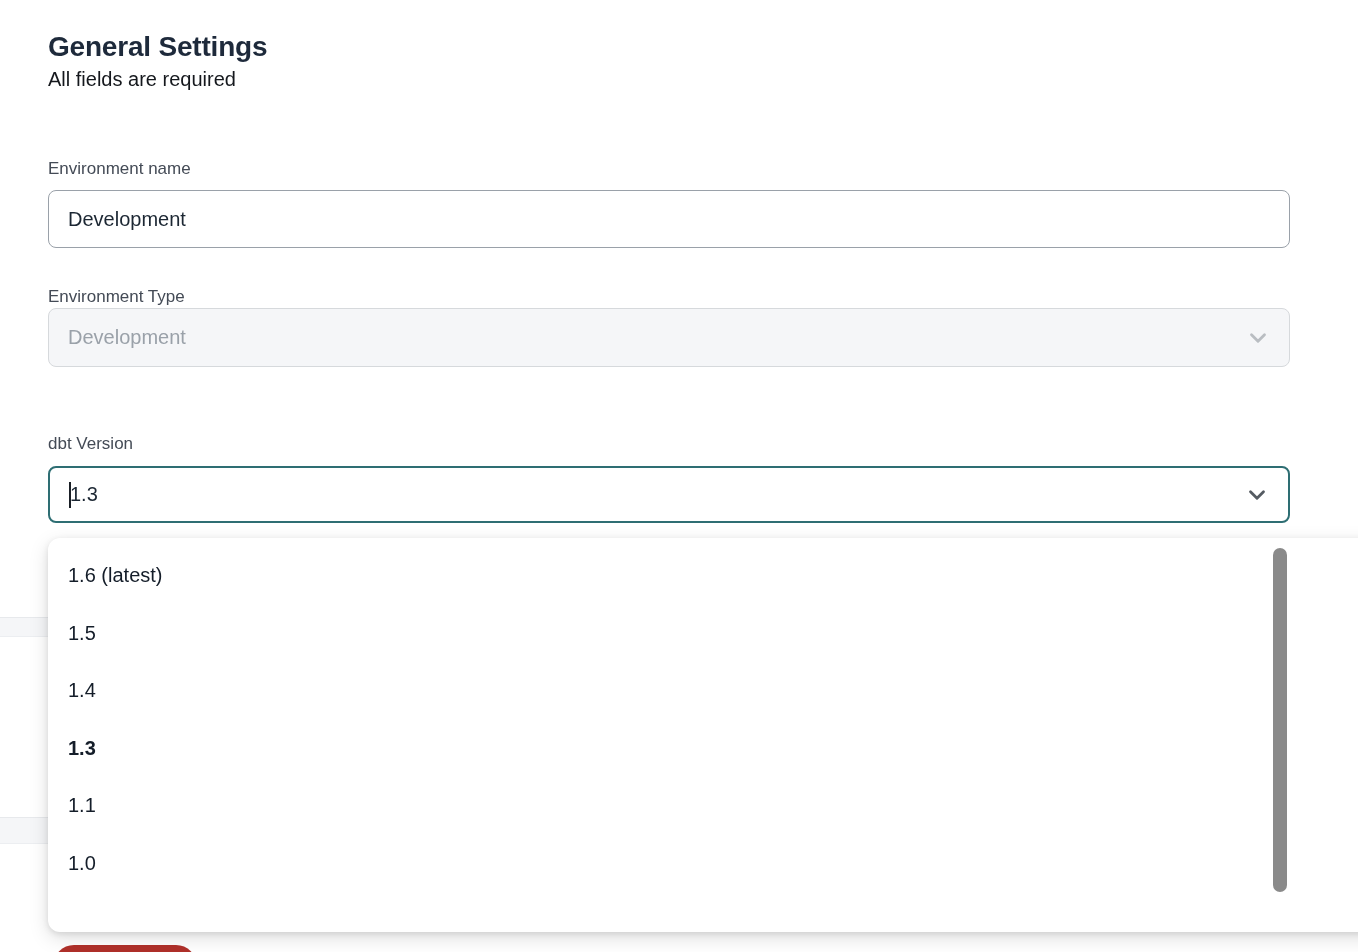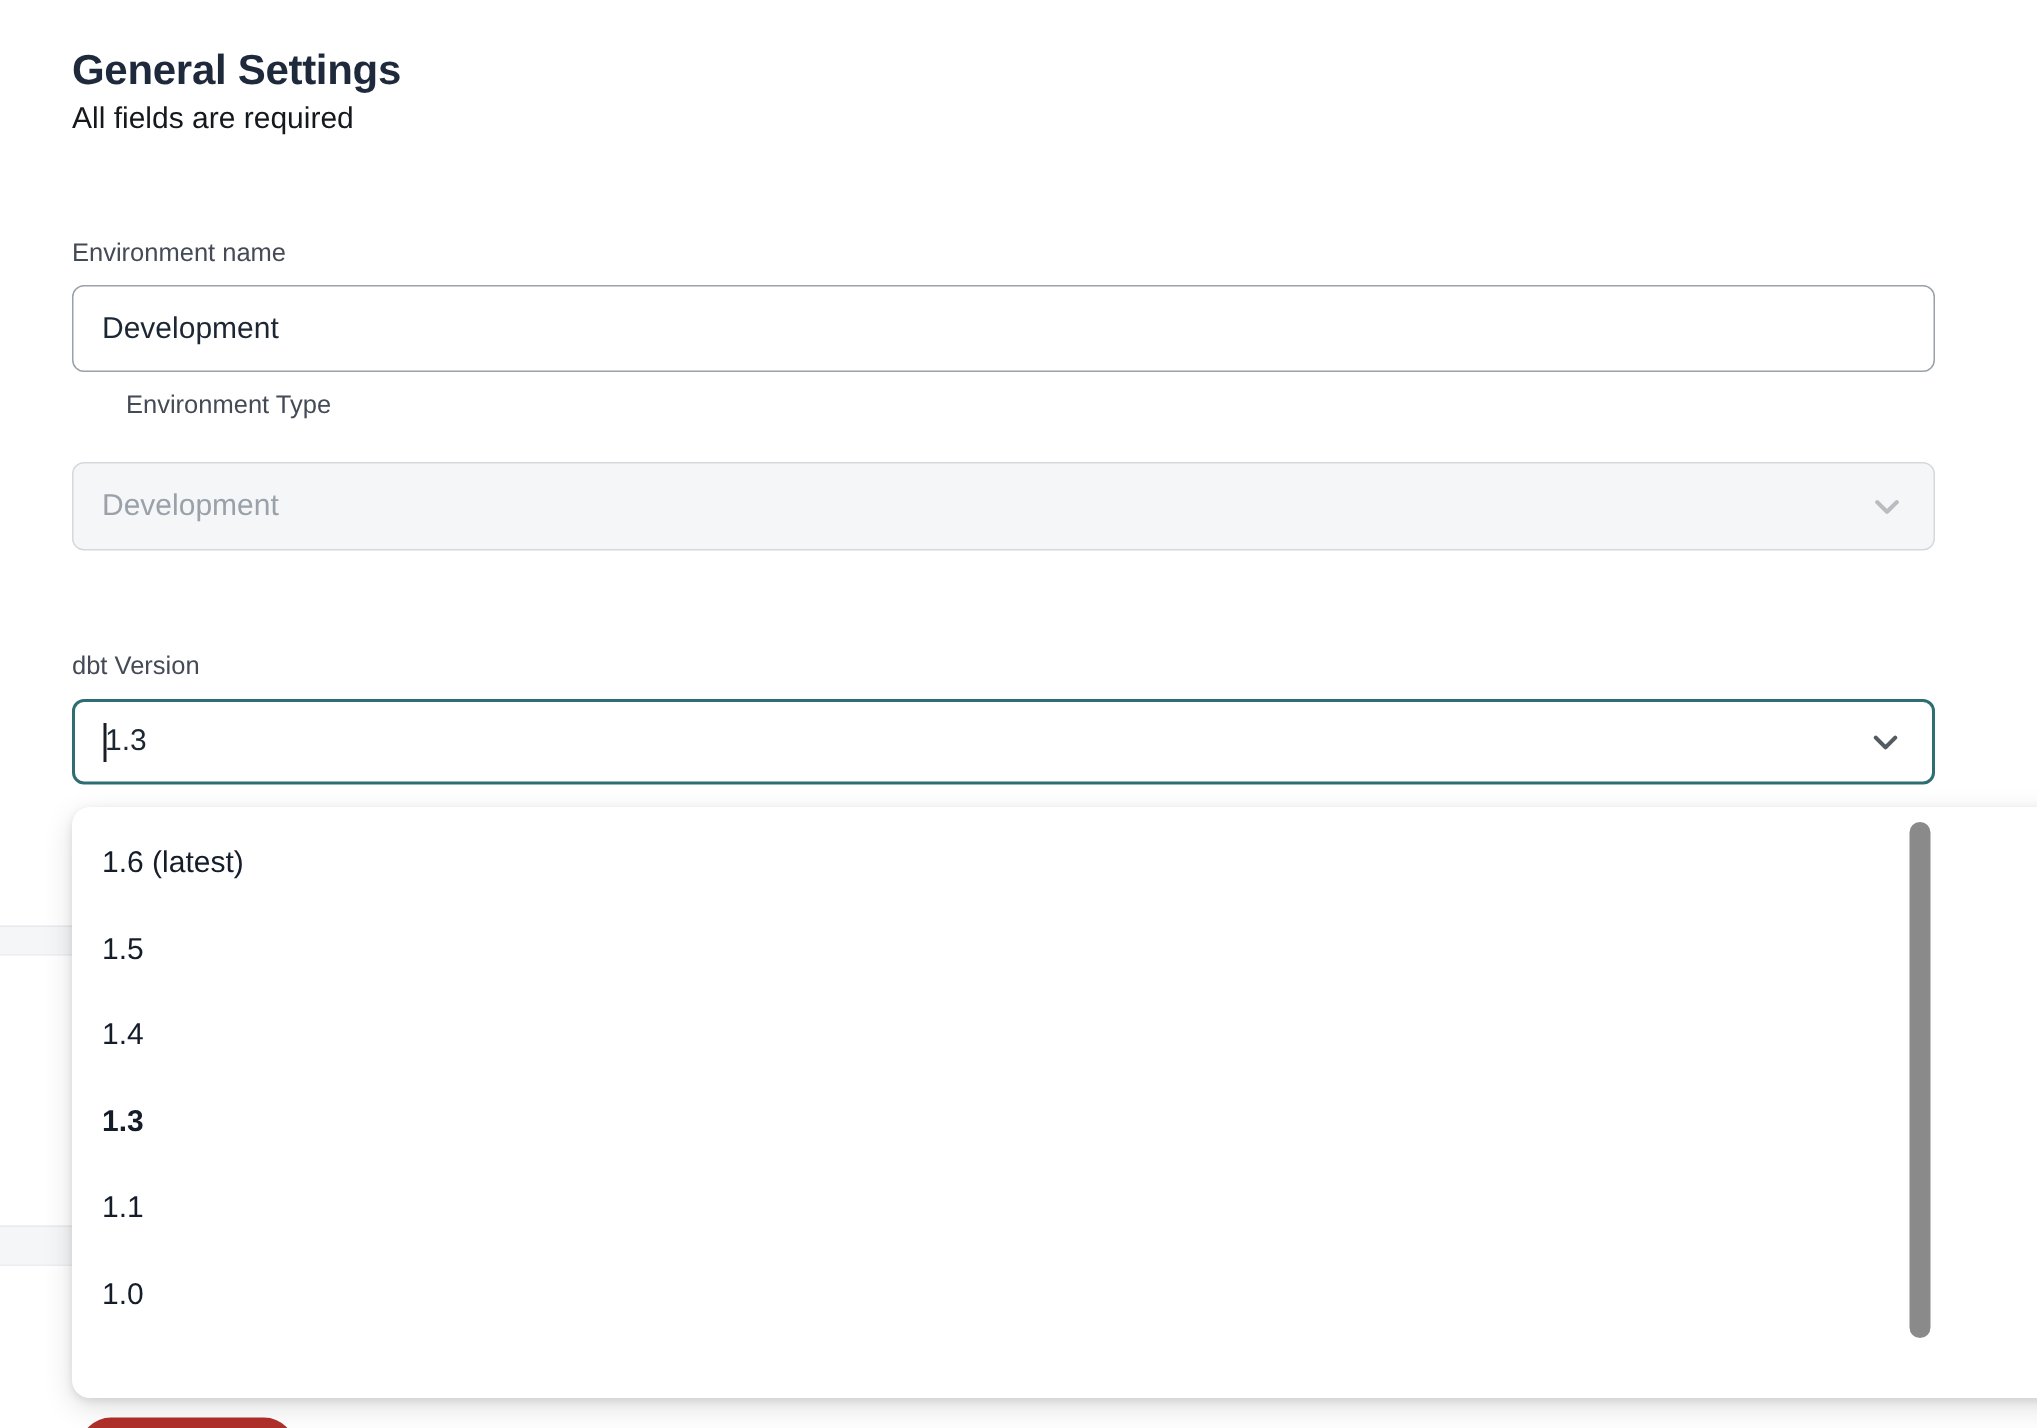--- a/index.html
+++ b/index.html
@@ -35,21 +35,21 @@
     font-size: 20px; color: #15181d;
     z-index: 2;
   }
 
   .field-label {
     position: absolute; left: 48px;
     font-size: 17px; font-weight: 400; color: #444b56;
     z-index: 2;
   }
   .label-env-name { top: 159px; }
-  .label-env-type { top: 260px; margin-left: 36px; }
+  .label-env-type { top: 287px; }
   .label-dbt-version { top: 434px; }
 
   .text-input {
     position: absolute; left: 48px; width: 1242px;
     border: 1px solid var(--border, #9aa1a9); border-radius: 8px;
     background: #ffffff;
     font-family: inherit; font-size: 20px; color: #1c2733;
     padding: 0 19px; outline: none;
     z-index: 2;
   }

